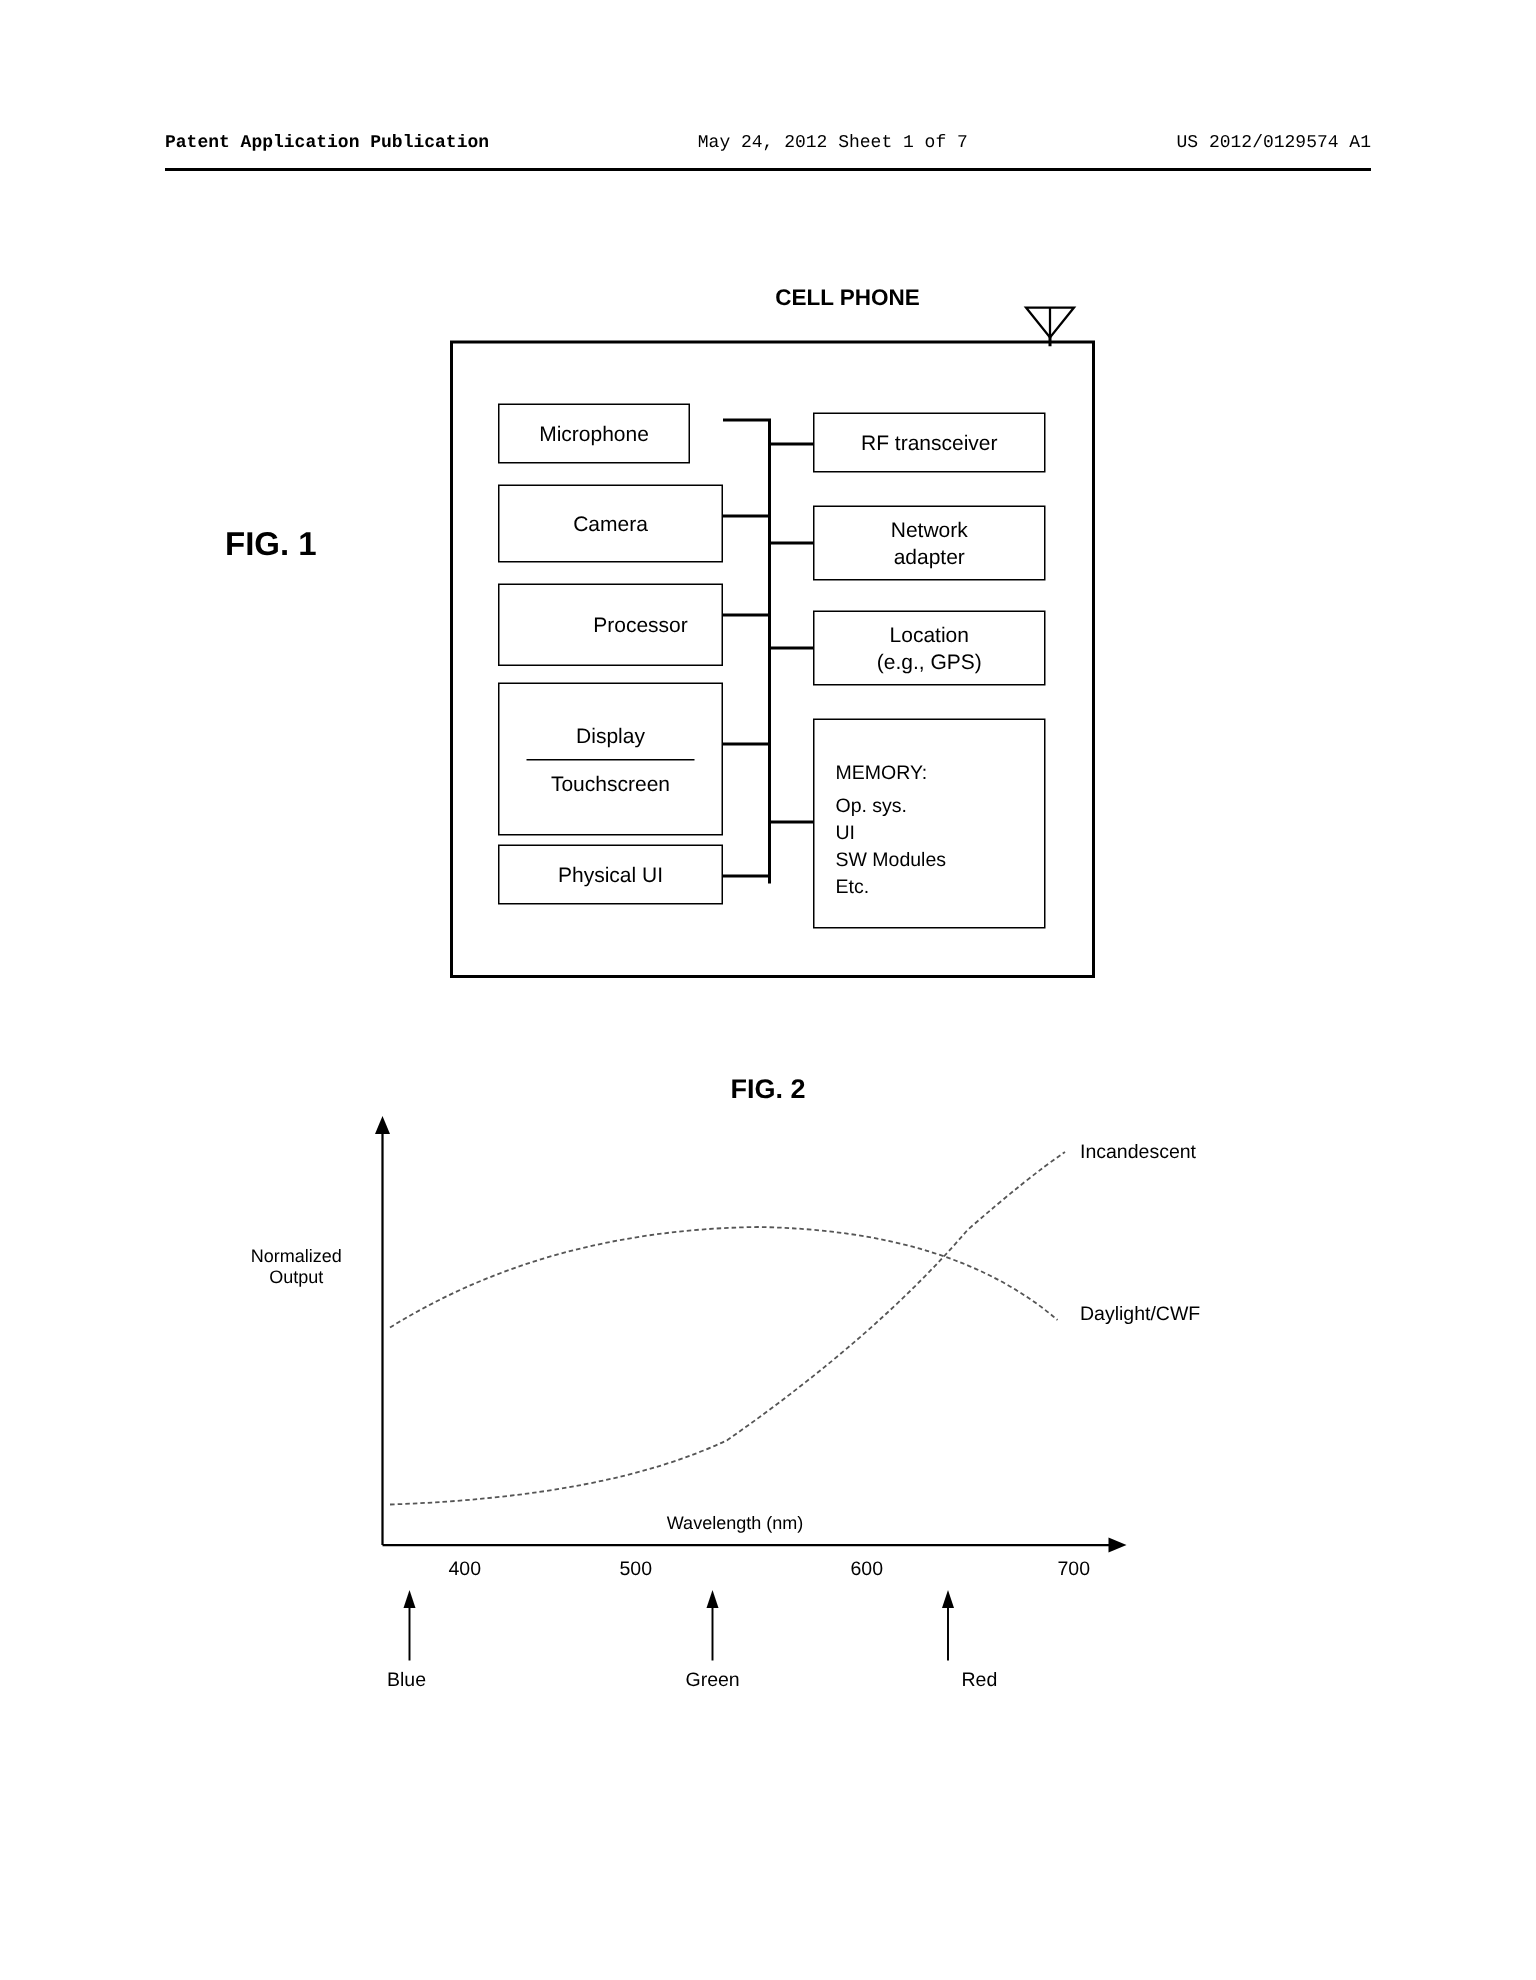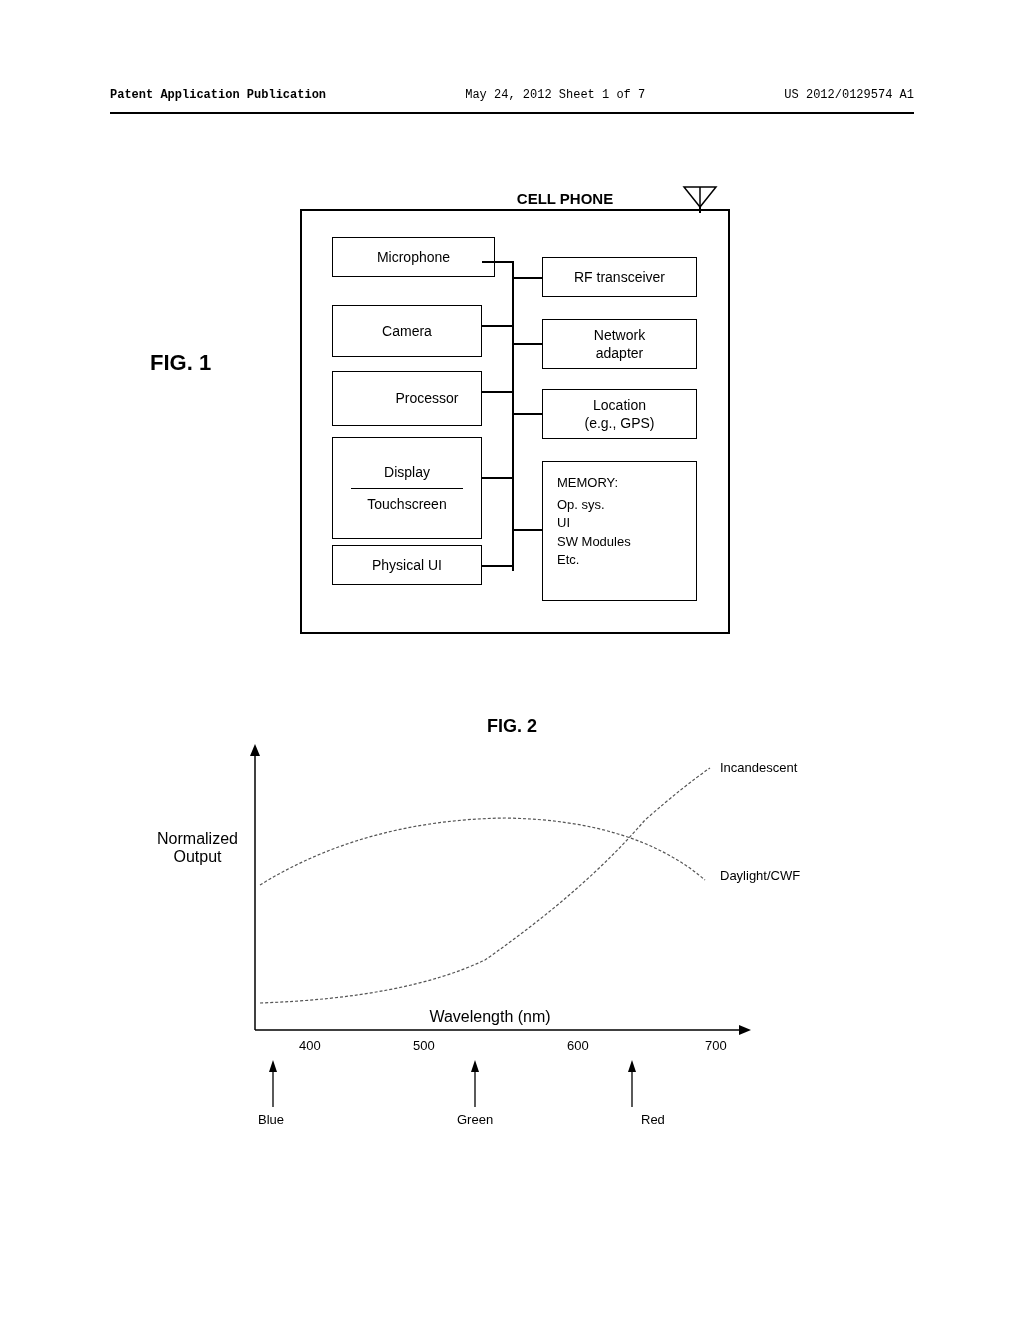--- a/index.html
+++ b/index.html
@@ -38,21 +38,21 @@
       position: absolute;
       top: 190px;
       left: 280px;
       width: 470px;
     }
     .cell-phone-label {
       text-align: center;
       font-size: 15px;
       font-weight: bold;
       margin-left: 100px;
-      margin-bottom: 2px;
+      margin-bottom: 20px;
     }
     .cell-phone-box {
       position: relative;
       margin-left: 20px;
       width: 430px;
       height: 425px;
       border: 2px solid #000;
     }
     .antenna {
       position: absolute;
@@ -100,21 +100,21 @@
     }
     .chart-container {
       position: absolute;
       top: 740px;
       left: 165px;
       width: 660px;
       height: 370px;
     }
     .axis-label {
       position: absolute;
-      font-size: 16px;
+      font-size: 12px;
       text-align: center;
     }
     .tick-label {
       position: absolute;
       font-size: 13px;
     }
     .series-label {
       position: absolute;
       font-size: 13px;
     }
@@ -137,36 +137,36 @@
 
 <div class="fig1-container">
   <div class="cell-phone-label">CELL PHONE</div>
   <div class="cell-phone-box">
     <svg class="antenna" width="36" height="28" viewBox="0 0 36 28">
       <polygon points="2,2 34,2 18,22" fill="none" stroke="#000" stroke-width="1.5"></polygon>
       <line x1="18" y1="2" x2="18" y2="22" stroke="#000" stroke-width="1.5"></line>
       <line x1="18" y1="20" x2="18" y2="28" stroke="#000" stroke-width="2"></line>
     </svg>
 
-    <div class="block" style="top:26px; left:30px; width:163px; height:40px;">Microphone</div>
+    <div class="block" style="top:40px; left:30px; width:128px; height:40px;">Microphone</div>
     <div class="block" style="top:94px; left:30px; width:150px; height:52px;">Camera</div>
     <div class="block" style="top:160px; left:30px; width:150px; height:55px;padding-left:44px;">Processor</div>
     <div class="block" style="top:226px; left:30px; width:150px; height:102px; flex-direction:column;">
       <div>Display</div>
       <div style="border-top:1.5px solid #000; width:80%; margin:6px 0;"></div>
       <div>Touchscreen</div>
     </div>
     <div class="block" style="top:334px; left:30px; width:150px; height:40px;">Physical UI</div>
 
     <div class="block" style="top:46px; left:240px; width:155px; height:40px;">RF transceiver</div>
     <div class="block" style="top:108px; left:240px; width:155px; height:50px; white-space:pre-line;">Network
 adapter</div>
     <div class="block" style="top:178px; left:240px; width:155px; height:50px; white-space:pre-line;">Location
 (e.g., GPS)</div>
-    <div class="block" style="top:250px; left:240px; width:155px; height:140px; align-items:flex-start; padding-top:12px;">
+    <div class="block" style="top:250px; left:240px; width:155px; height:140px; align-items:center; padding-top:12px;">
       <div class="memory-inner">
         <div style="margin-bottom:4px;">MEMORY:</div>
         <div>Op. sys.</div>
         <div>UI</div>
         <div>SW Modules</div>
         <div>Etc.</div>
       </div>
     </div>
 
     <div class="connector" style="left:210px; top:50px; width:2px; height:310px;"></div>

